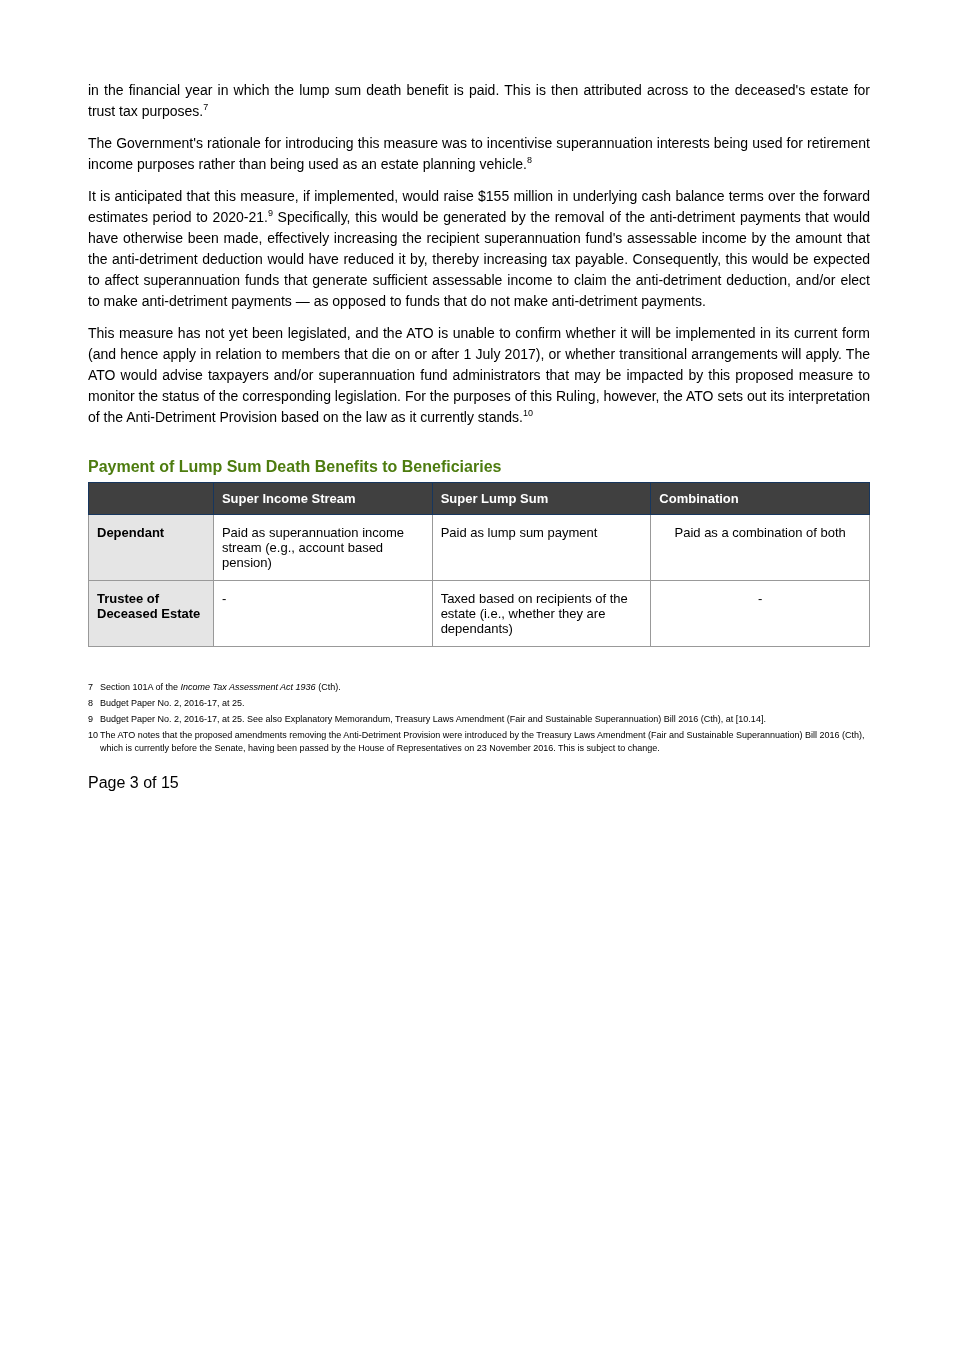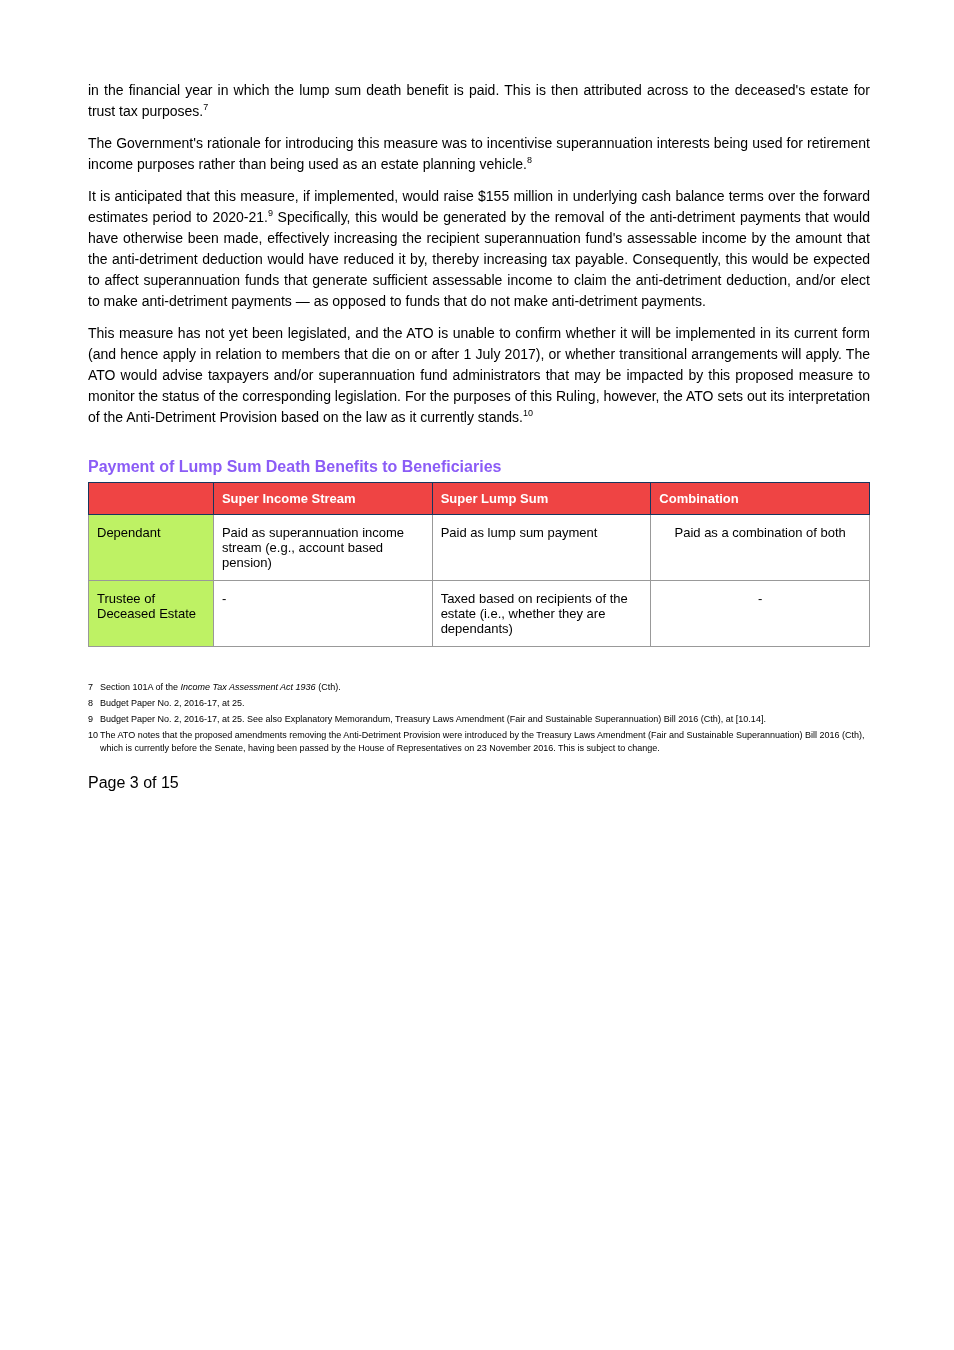--- a/index.html
+++ b/index.html
@@ -1,25 +1,25 @@
 <!DOCTYPE html>
 <html><head>
 <meta charset="utf-8">
 <style>
   * { box-sizing: border-box; margin: 0; padding: 0; }
   html, body { width: 954px; height: 1350px; background: #fff; font-family: Arial, Helvetica, sans-serif; color: #000; }
   .page { padding: 80px 84px 0 88px; }
   .p { font-size: 14px; line-height: 1.5; text-align: justify; margin-bottom: 11px; }
   .p sup { font-size: 9px; }
-  .heading { color: #8b5cf6; font-size: 16px; font-weight: bold; margin-top: 30px; margin-bottom: 4px; }
+  .heading { color: #4d7c0f; font-size: 16px; font-weight: bold; margin-top: 30px; margin-bottom: 4px; }
   .subheading { color: #17365d; font-size: 15px; font-weight: bold; margin-top: 16px; margin-bottom: 10px; }
   table.t { width: 100%; border-collapse: collapse; margin-top: 6px; }
-  table.t th { background: #ef4444; color: #fff; font-weight: bold; font-size: 13px; text-align: left; padding: 8px 8px; border: 1px solid #17365d; }
+  table.t th { background: #404040; color: #fff; font-weight: bold; font-size: 13px; text-align: left; padding: 8px 8px; border: 1px solid #17365d; }
   table.t td { font-size: 13px; padding: 10px 8px; border: 1px solid #999; vertical-align: top; }
-  table.t td.rowlabel { background: #bef264; font-weight: normal; width: 16%; }
+  table.t td.rowlabel { background: #e5e5e5; font-weight: bold; width: 16%; }
   table.t td.c1 { width: 28%; }
   table.t td.c2 { width: 28%; }
   table.t td.c3 { width: 28%; text-align: center; }
   .footnotes { margin-top: 34px; }
   .footnotes .fn { font-size: 9px; line-height: 1.35; margin-bottom: 4px; text-align: left; display: flex; }
   .footnotes .fn .num { width: 12px; flex-shrink: 0; }
   .footnotes .fn .txt { flex: 1; }
   .footnotes .fn em { }
   .footer { font-size: 16px; margin-top: 20px; color: #000; }
 </style>

